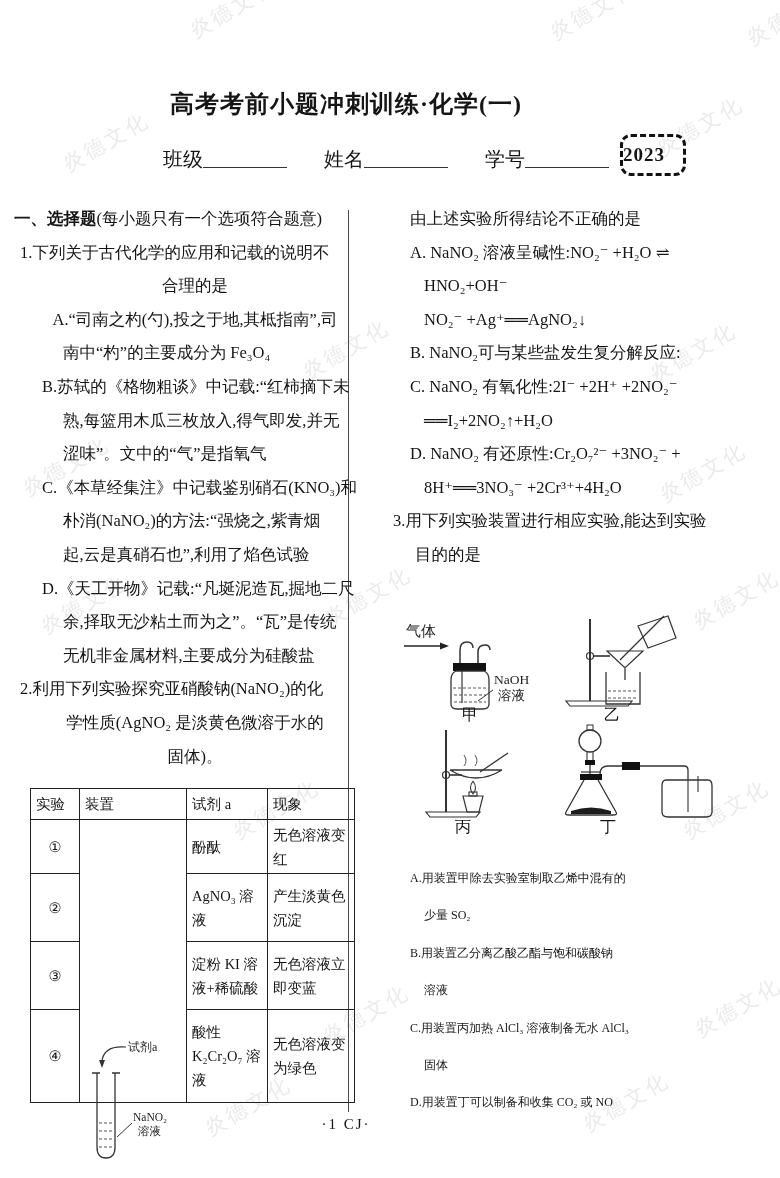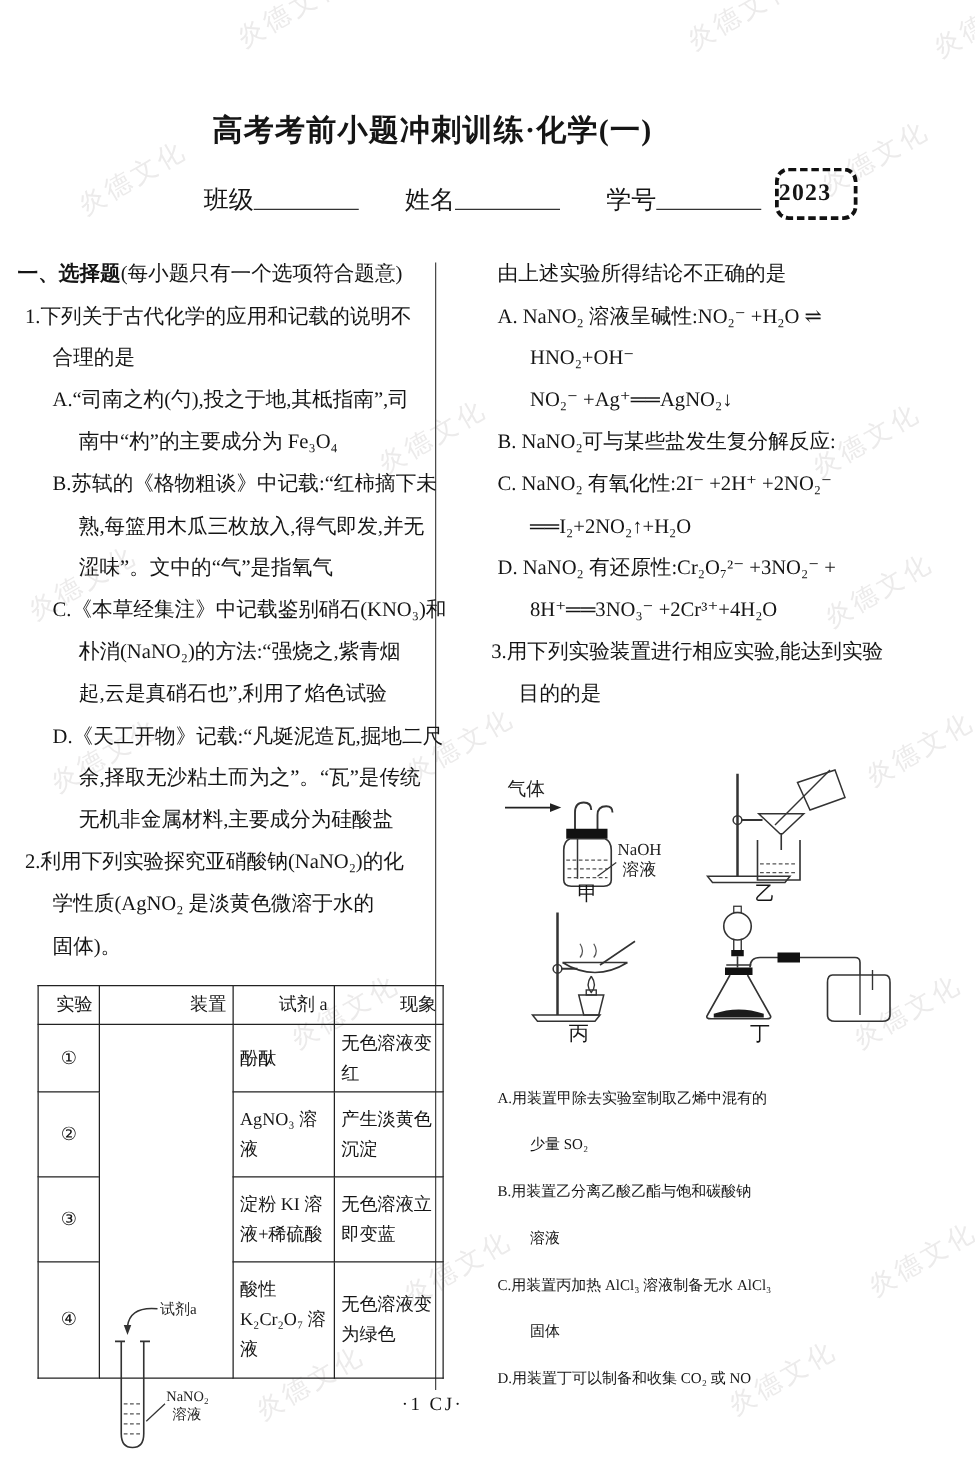--- a/index.html
+++ b/index.html
@@ -24,34 +24,34 @@
     border:3px dashed #111;border-radius:11px;line-height:36px;
     font-size:19px;font-weight:bold;letter-spacing:1px;
   }
   .divider{position:absolute;left:348px;top:210px;width:1px;height:902px;background:#4a4a4a;}
   .col{position:absolute;font-size:16.5px;}
   .col-left{left:14px;top:202px;width:334px;line-height:33.6px;}
   .col-right{left:393px;top:202px;width:382px;line-height:33.6px;}
   .opts{position:absolute;left:393px;top:860px;width:382px;line-height:37.4px;font-size:12px;}
   .line{white-space:nowrap;}
   .col-left .ind1{padding-left:6px;}
-  .col-left .ind2{padding-left:28px;}
+  .col-left .ind2{padding-left:28px;text-align:center;}
   .col-left .ind3{padding-left:49px;}
-  .col-right .ind1,.opts .ind1{padding-left:5px;}
+  .col-right .ind1,.opts .ind1{padding-left:5px;margin-left:12px;}
   .col-right .ind2,.opts .ind2{padding-left:31px;}
   .col-right .ind3,.opts .ind3{padding-left:22px;}
   .sec-bold{font-weight:bold;}
   .qtable{
     position:absolute;left:30px;top:788px;border-collapse:collapse;table-layout:fixed;
   }
   .qtable th,.qtable td{
     border:1.4px solid #222;font-size:14.5px;font-weight:normal;
     padding:2px 5px;vertical-align:middle;line-height:24px;
   }
-  .qtable th{text-align:right;height:26px;}
+  .qtable th{text-align:left;height:26px;}
   .c-exp{width:38px;text-align:center;}
   .c-dev{width:96px;}
   .c-rea{width:70px;text-align:left;}
   .c-phe{width:76px;text-align:left;}
   .dev-cell{position:relative;padding:0 !important;}
   .figlabel{position:absolute;font-size:16px;width:40px;text-align:center;}
   .footer{position:absolute;top:1116px;left:0;width:692px;text-align:center;font-size:15px;letter-spacing:2px;}
   svg{position:absolute;overflow:visible;}
   svg text{font-family:"Liberation Serif","DejaVu Serif",serif;fill:#222;}
 </style>

